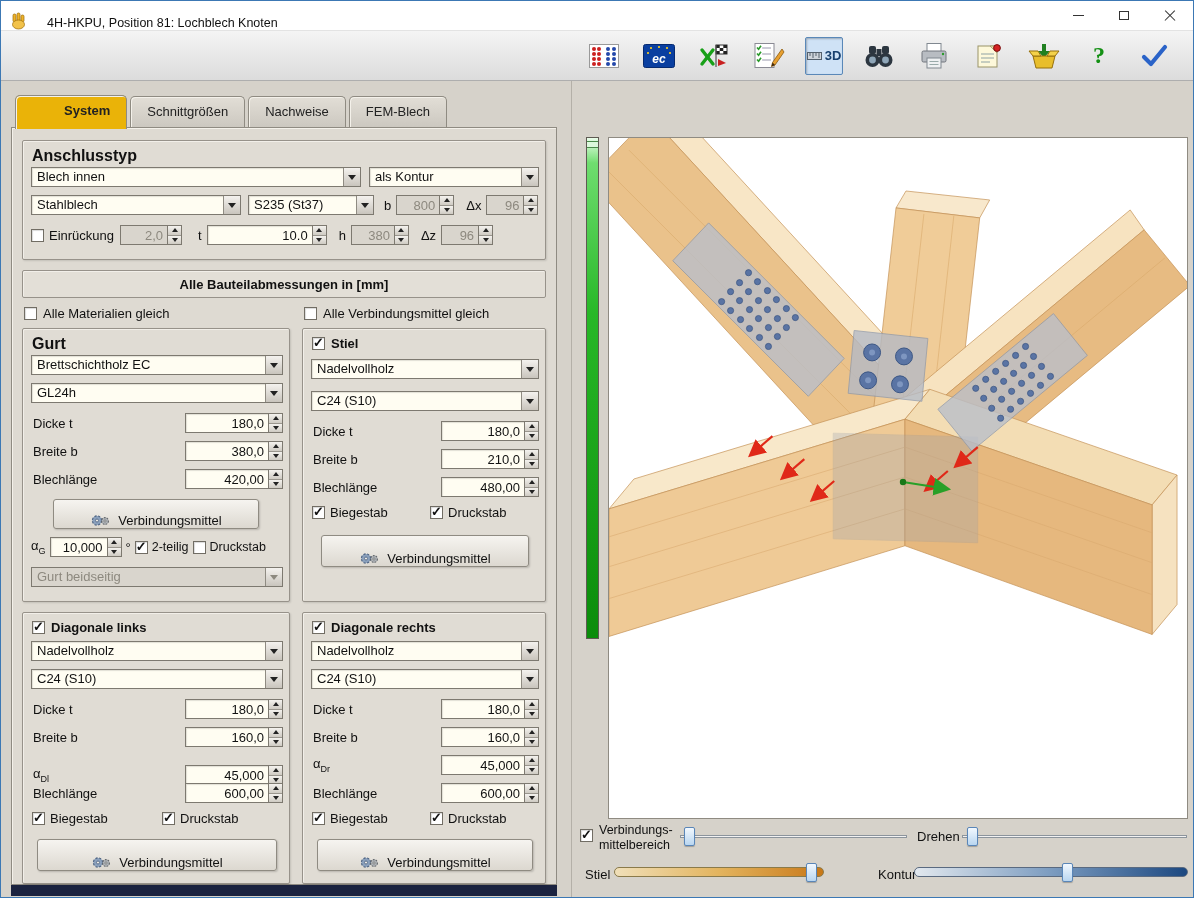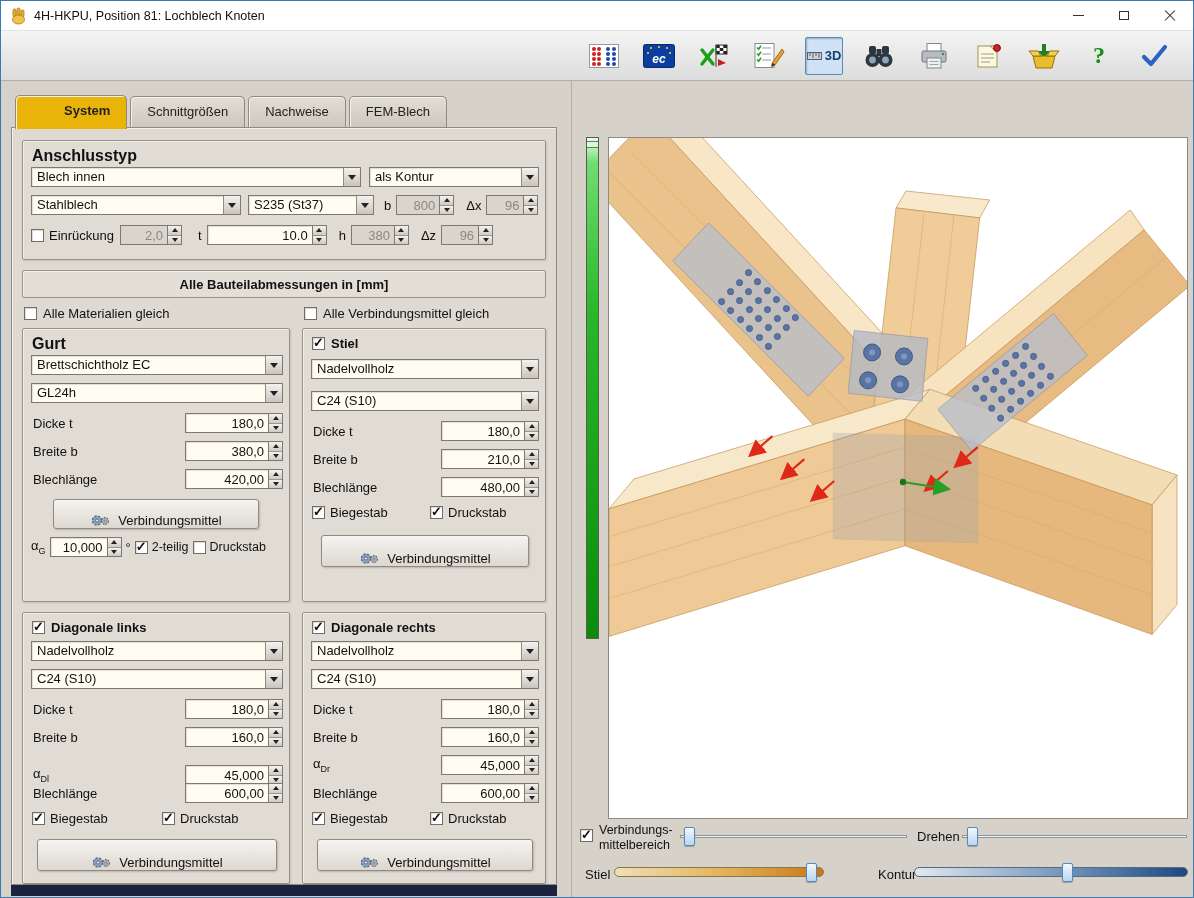--- a/index.html
+++ b/index.html
@@ -3,22 +3,22 @@
 <meta charset="utf-8">
 <style>
   * { margin:0; padding:0; box-sizing:border-box; }
   html,body { background:#9a9a9a; }
   body { font-family:"Liberation Sans", sans-serif; font-size:13px; color:#111; }
 
   .window { position:relative; width:1194px; height:898px; background:#d6d2ca;
             border:1px solid #3c78b4; overflow:hidden; }
 
   
-  .titlebar { height:30px; background:#ffffff; display:flex; align-items:center;
-              padding-left:8px; gap:7px; border-bottom:1px solid #e3e3e3; }
+  .titlebar { height:30px; background:#ffffff; display:flex; align-items:flex-end;
+              padding-left:8px; gap:20px; border-bottom:1px solid #e3e3e3; }
   .titlebar .ttl { font-size:12.5px; color:#101010; flex:1; }
   .winbtns { display:flex; height:100%; }
   .winbtn { width:46px; height:100%; display:flex; align-items:center; justify-content:center; }
   .glyph-min { width:11px; height:1px; background:#333; }
   .glyph-max { width:10px; height:9px; border:1px solid #333; }
   .glyph-close { position:relative; width:12px; height:12px; }
   .glyph-close::before,.glyph-close::after { content:""; position:absolute; left:-1px; top:5px;
       width:14px; height:1.4px; background:#333; }
   .glyph-close::before { transform:rotate(45deg); }
   .glyph-close::after  { transform:rotate(-45deg); }
@@ -442,20 +442,24 @@
             <span class="btns">
                 <span class="su"></span>
                 <span class="sd"></span>
               </span>
           </div>
           <span class="fl" style="margin:0 4px;">°</span>
           <span class="cb on"></span>
           <span class="fl" style="margin:0 4px 0 4px;font-size:12.5px;">2-teilig</span>
           <span class="cb"></span>
           <span class="fl" style="margin-left:4px;font-size:12.5px;">Druckstab</span>
+        </div>
+        <div class="dd dis" style="position:absolute;left:8px;top:238px;width:252px;">
+          <span class="dtxt">Gurt beidseitig</span>
+            <span class="dbtn"></span>
         </div>
       </div>
 
       <div class="grp" style="left:290px;top:200px;width:244px;height:274px;">
         <div class="frow" style="left:9px;top:7px;">
           <span class="cb on"></span>
           <span class="fl" style="margin-left:6px;font-weight:bold;">Stiel</span>
         </div>
         <div class="dd" style="position:absolute;left:8px;top:30px;width:228px;">
           <span class="dtxt">Nadelvollholz</span>

